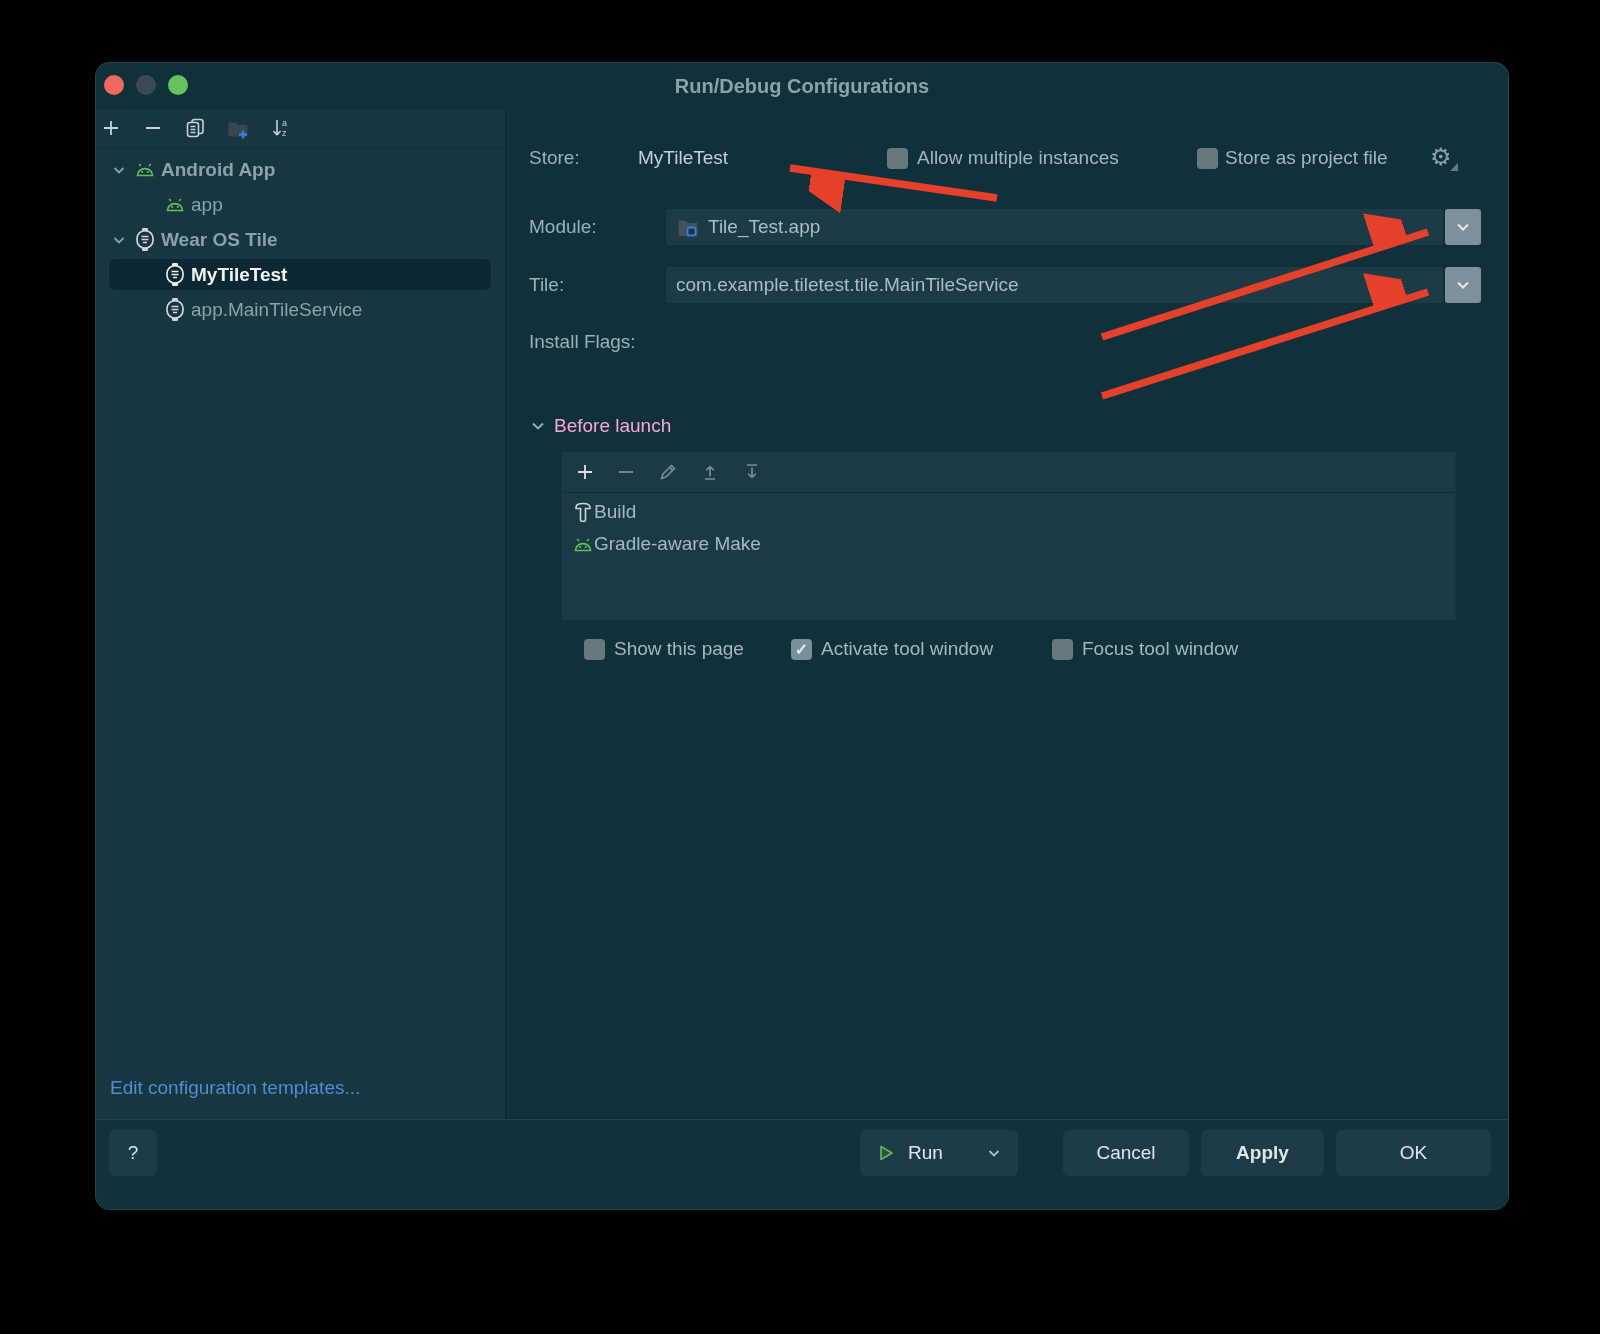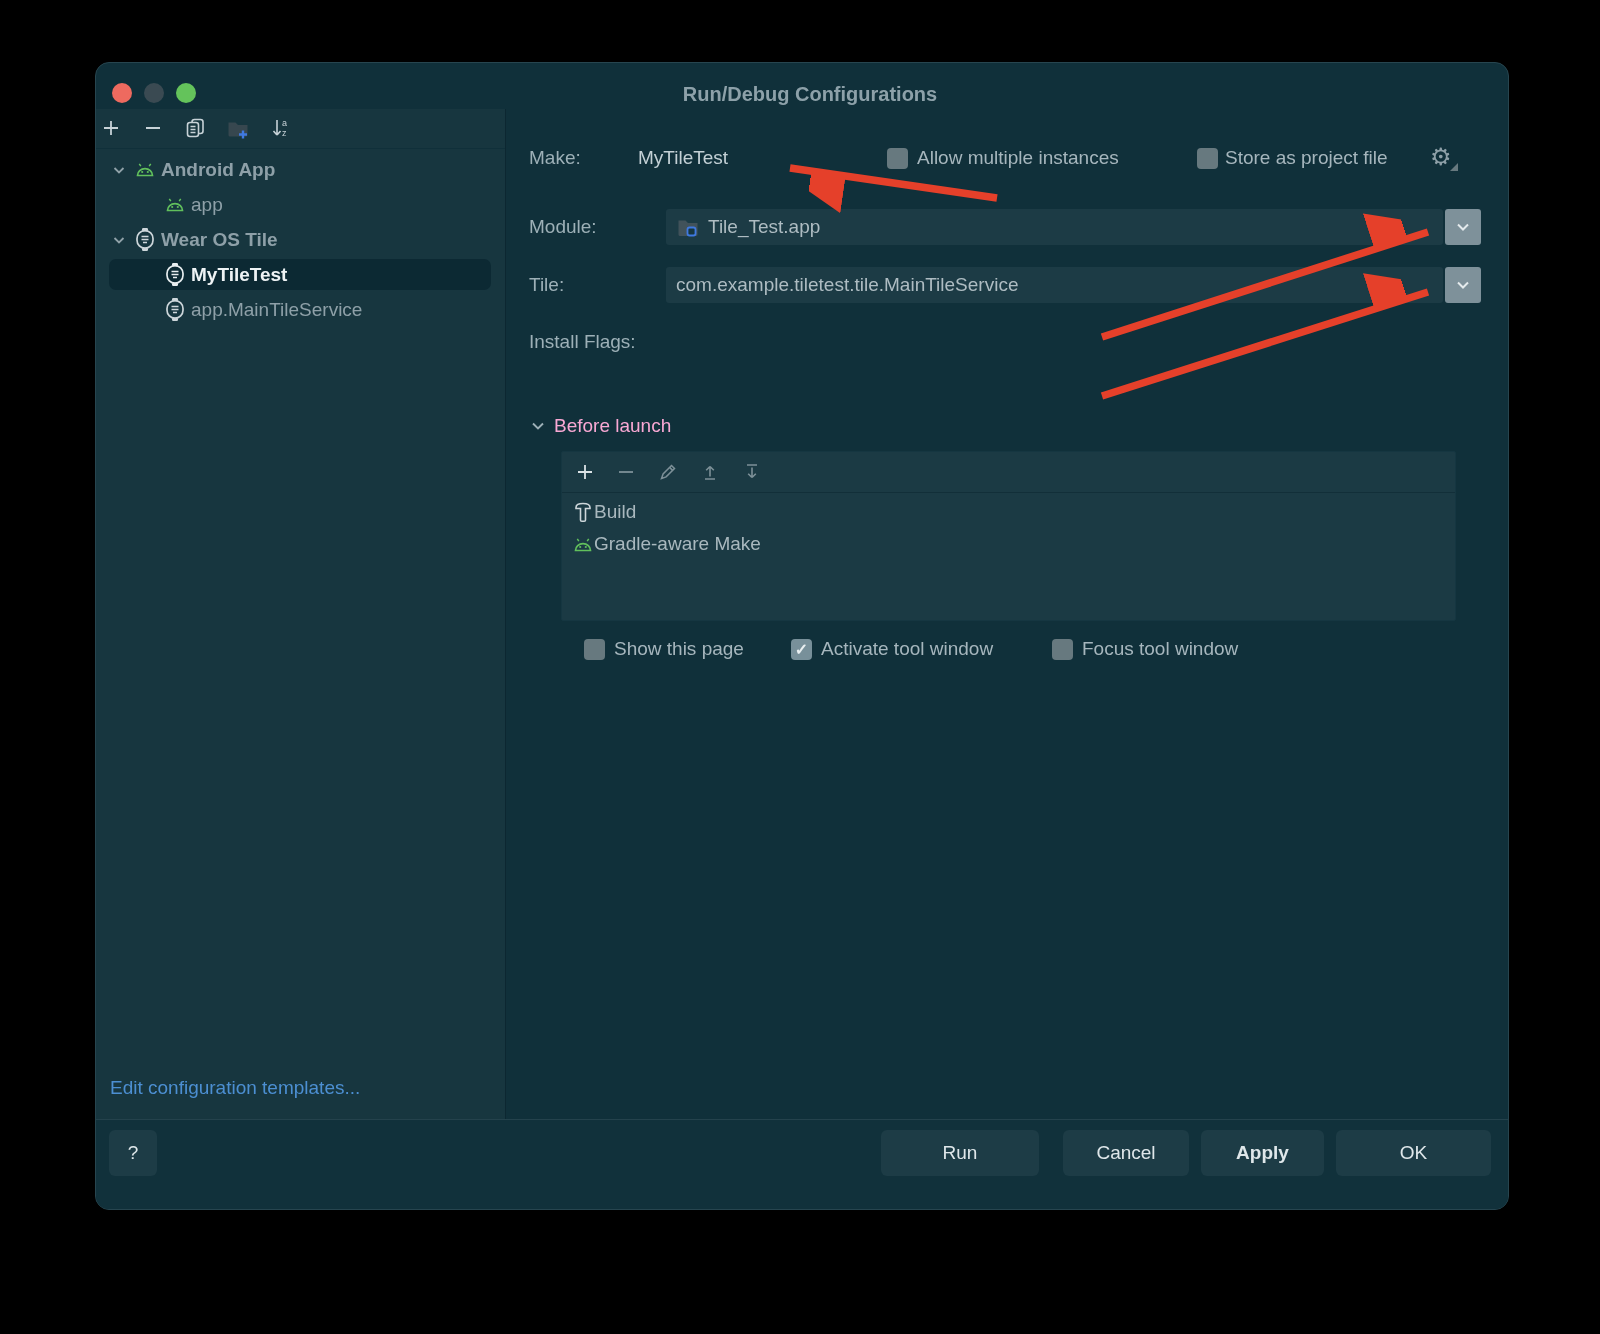--- a/index.html
+++ b/index.html
@@ -1,19 +1,19 @@
 <!DOCTYPE html>
 <html><head>
 <meta charset="utf-8">
 <style>
   html,body{margin:0;padding:0;background:#000;width:1600px;height:1334px;overflow:hidden;
     font-family:"Liberation Sans", sans-serif;-webkit-font-smoothing:antialiased;}
   .dialog{position:absolute;left:95px;top:62px;width:1414px;height:1148px;background:#10303a;
     border:1px solid #27454f;border-radius:14px;box-sizing:border-box;overflow:hidden;}
-  .titlebar{position:absolute;left:8px;top:0;width:100%;height:46px;margin-top:8px;}
+  .titlebar{position:absolute;left:0;top:0;width:100%;height:46px;}
   .title{position:absolute;left:0;top:0;width:100%;text-align:center;line-height:46px;
     font-size:20px;font-weight:bold;color:#8da1a9;}
   .light{position:absolute;top:12px;width:20px;height:20px;border-radius:50%;}
   
   .sidebar{position:absolute;left:0;top:46px;width:410px;height:1010px;background:#17363f;
     border-right:1px solid #0c2731;box-sizing:border-box;}
   .side-toolbar{position:absolute;left:0;top:0;width:100%;height:39px;border-bottom:1px solid #10303a;}
   .tbi{position:absolute;top:4px;width:30px;height:30px;display:flex;align-items:center;justify-content:center;cursor:default;}
   .tree{position:absolute;left:0;top:43px;width:100%;}
   .trow{position:relative;height:35px;display:flex;align-items:center;font-size:19px;color:#8ea0a8;}
@@ -170,21 +170,21 @@
           </svg>
         </span>
         <span class="tlabel">app.MainTileService</span>
       </div>
     </div>
 
     <div class="edit-link">Edit configuration templates...</div>
   </div>
 
   <div>
-    <span class="flabel" style="left:433px;top:84px;">Make:</span>
+    <span class="flabel" style="left:433px;top:84px;">Store:</span>
     <span class="fvalue" style="left:542px;top:84px;">MyTileTest</span>
 
     <span class="checkbox" style="left:791px;top:85px;"></span>
     <span class="cblabel" style="left:821px;top:84px;">Allow multiple instances</span>
 
     <span class="checkbox" style="left:1101px;top:85px;"></span>
     <span class="cblabel" style="left:1129px;top:84px;">Store as project file</span>
     <span class="gear" style="left:1334px;top:82px;">⚙</span>
 
     <span class="flabel" style="left:433px;top:153px;">Module:</span>
@@ -273,21 +273,21 @@
       </span>
     <span class="cblabel" style="left:725px;top:575px;">Activate tool window</span>
     <span class="checkbox" style="left:956px;top:576px;"></span>
     <span class="cblabel" style="left:986px;top:575px;">Focus tool window</span>
   </div>
 
   <div class="footer">
     <div class="btn" style="left:13px;width:48px;">
       <span>?</span>
     </div>
-    <div class="btn" style="left:785px;width:158px;justify-content:flex-start;padding:0 16px;gap:12px;flex-direction:column;">
+    <div class="btn" style="left:764px;width:158px;justify-content:flex-start;padding:0 16px;gap:12px;">
       <svg class="icon" width="20" height="20" viewBox="0 0 20 20">
         <path d="M5 3.5 16 10 5 16.5z" fill="#2d5240" stroke="#5fb865" stroke-width="1.6" stroke-linejoin="round"></path>
       </svg>
       <span>Run</span>
       <svg class="icon" style="margin-left:auto;" width="16" height="16" viewBox="0 0 16 16">
         <path d="M3.5 6 8 10.5 12.5 6" stroke="#aebcc2" stroke-width="1.8" fill="none"></path>
       </svg>
     </div>
     <div class="btn" style="left:967px;width:126px;">
       <span>Cancel</span>

